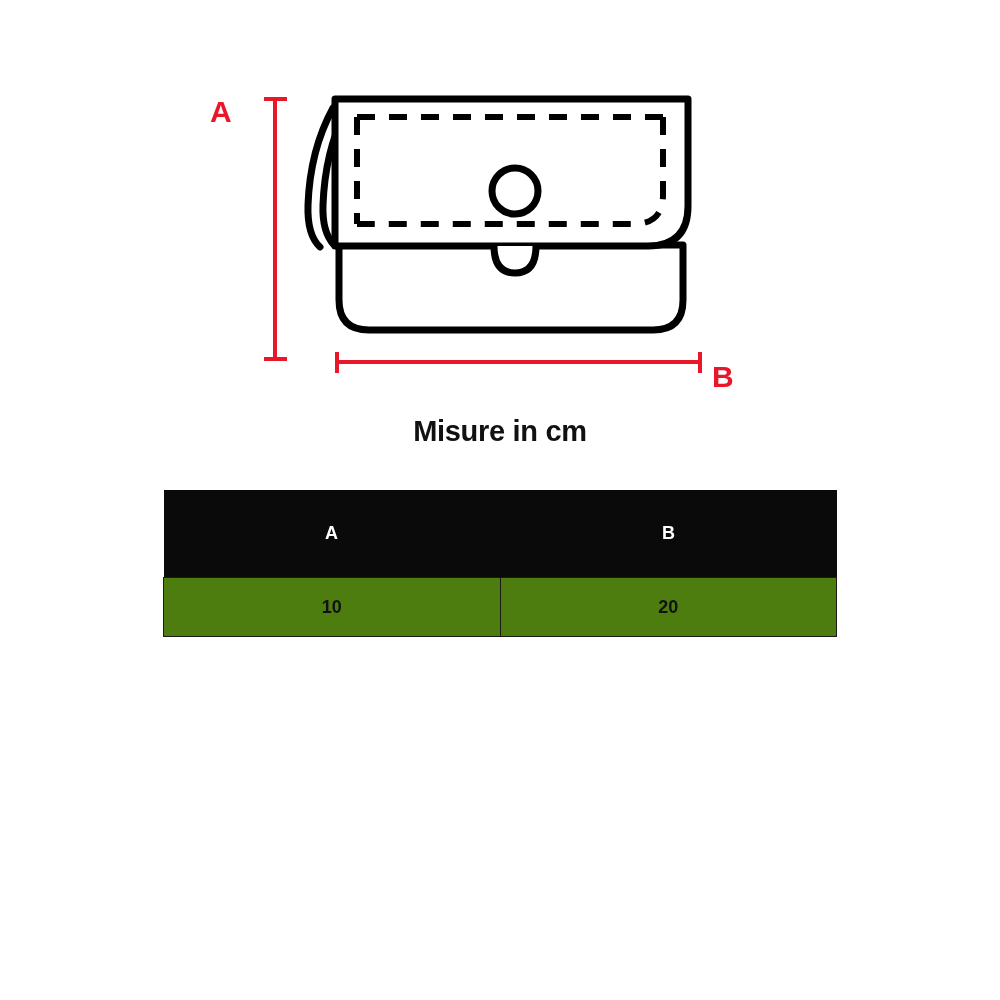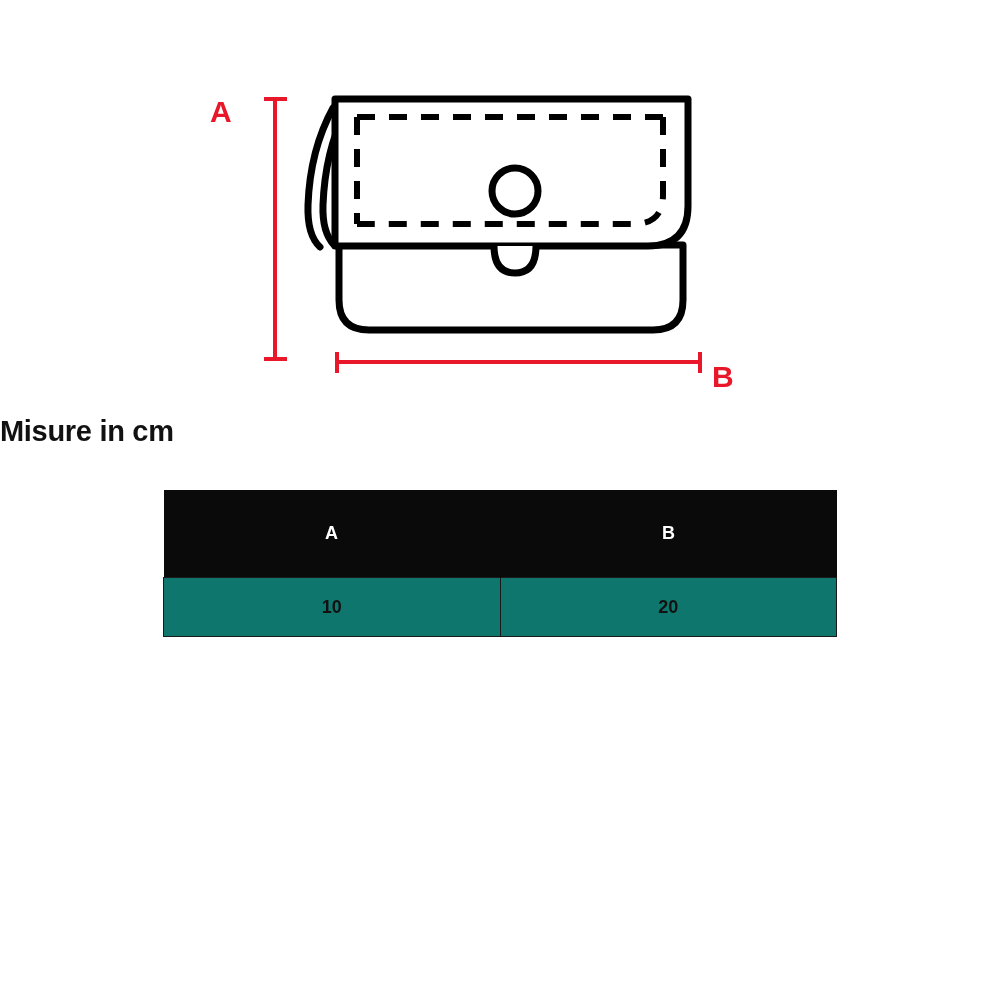--- a/index.html
+++ b/index.html
@@ -33,20 +33,21 @@
     letter-spacing: 0px;
   }
   #dim-label-a { left: 210px; top: 95px; }
   #dim-label-b { left: 712px; top: 360px; }
 
   #caption {
     position: absolute;
     left: 0;
     top: 415px;
     width: 1000px;
+    text-align: center;
     font-size: 29px;
     font-weight: bold;
     font-family: "Liberation Sans", sans-serif;
     color: #111111;
     letter-spacing: -0.3px;
   }
 
   #measure-table {
     position: absolute;
     left: 163px;
@@ -59,21 +60,21 @@
     background: #0a0a0a;
     color: #ffffff;
     font-size: 18px;
     font-weight: bold;
     height: 85px;
     border: none;
     text-align: center;
     font-family: "Liberation Sans", sans-serif;
   }
   #measure-table td {
-    background: #0f766e;
+    background: #4d7c0f;
     color: #111111;
     font-size: 18px;
     font-weight: bold;
     height: 56px;
     text-align: center;
     border: 1px solid #1a1a1a;
     font-family: "Liberation Sans", sans-serif;
   }
   #measure-table th:first-child { border-right: 1px solid #0a0a0a; }
 </style>

